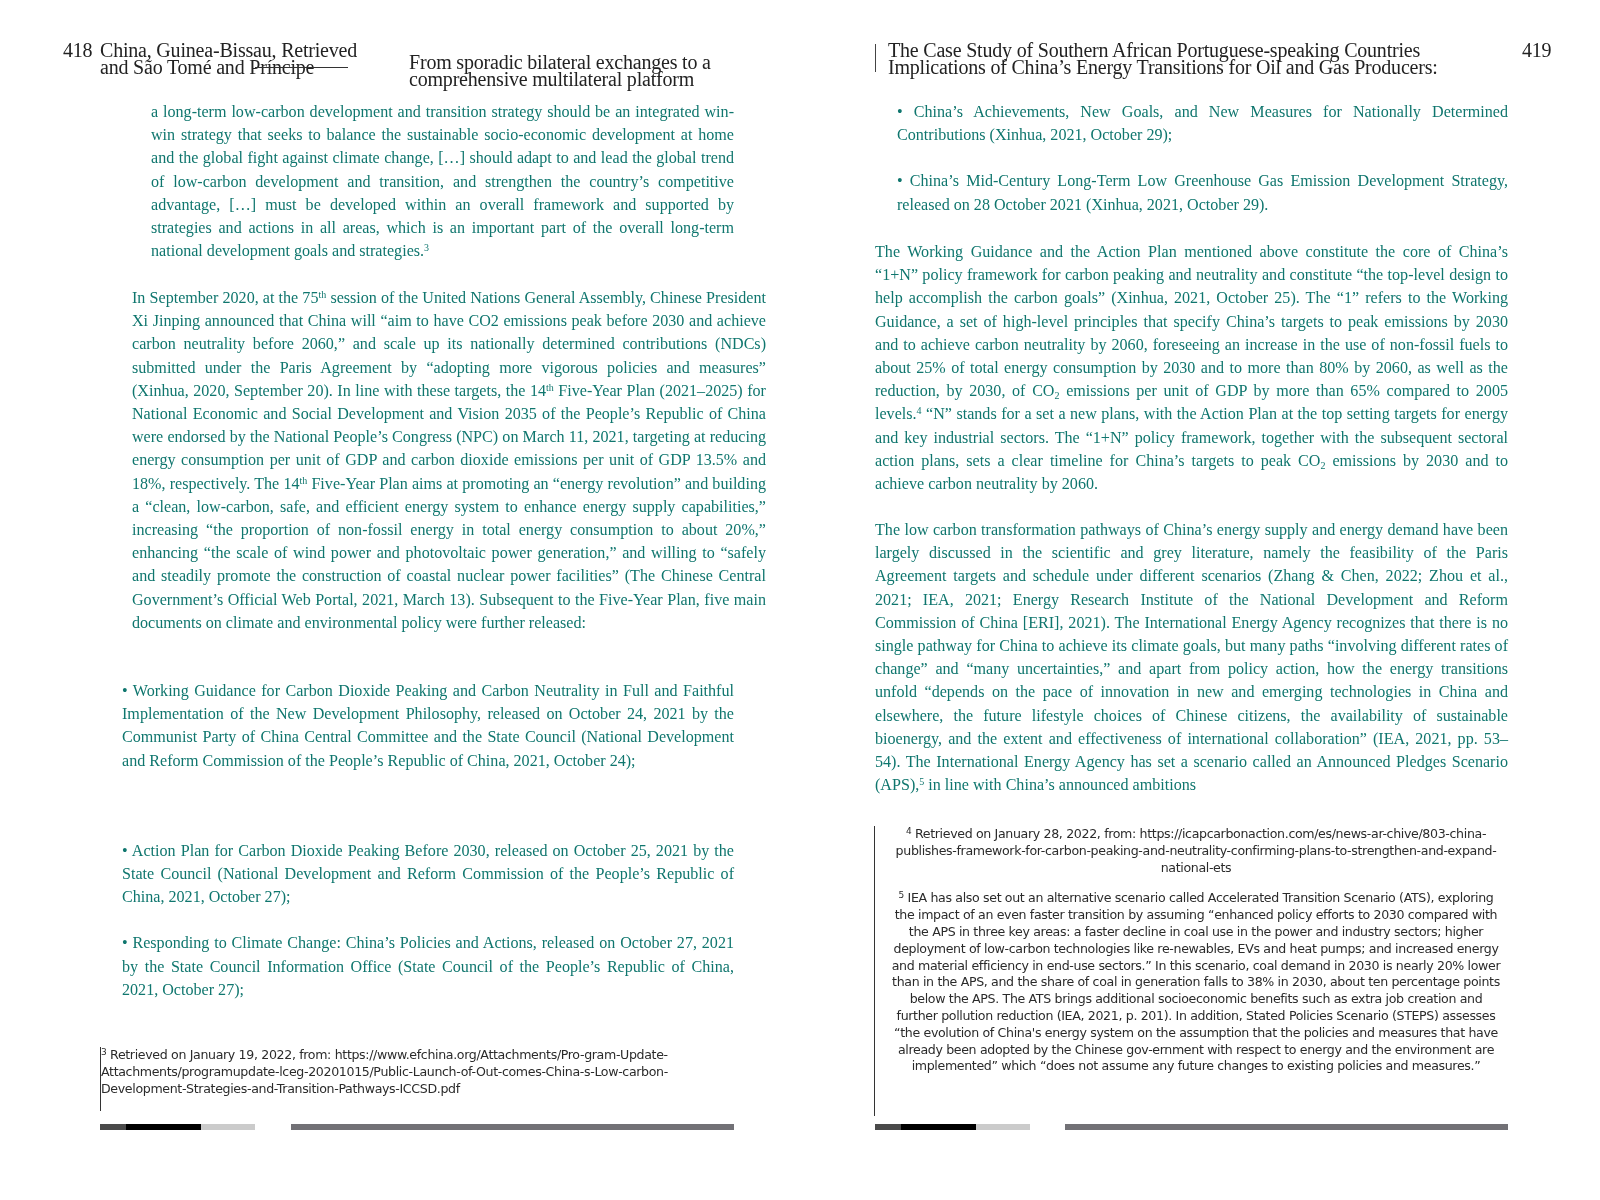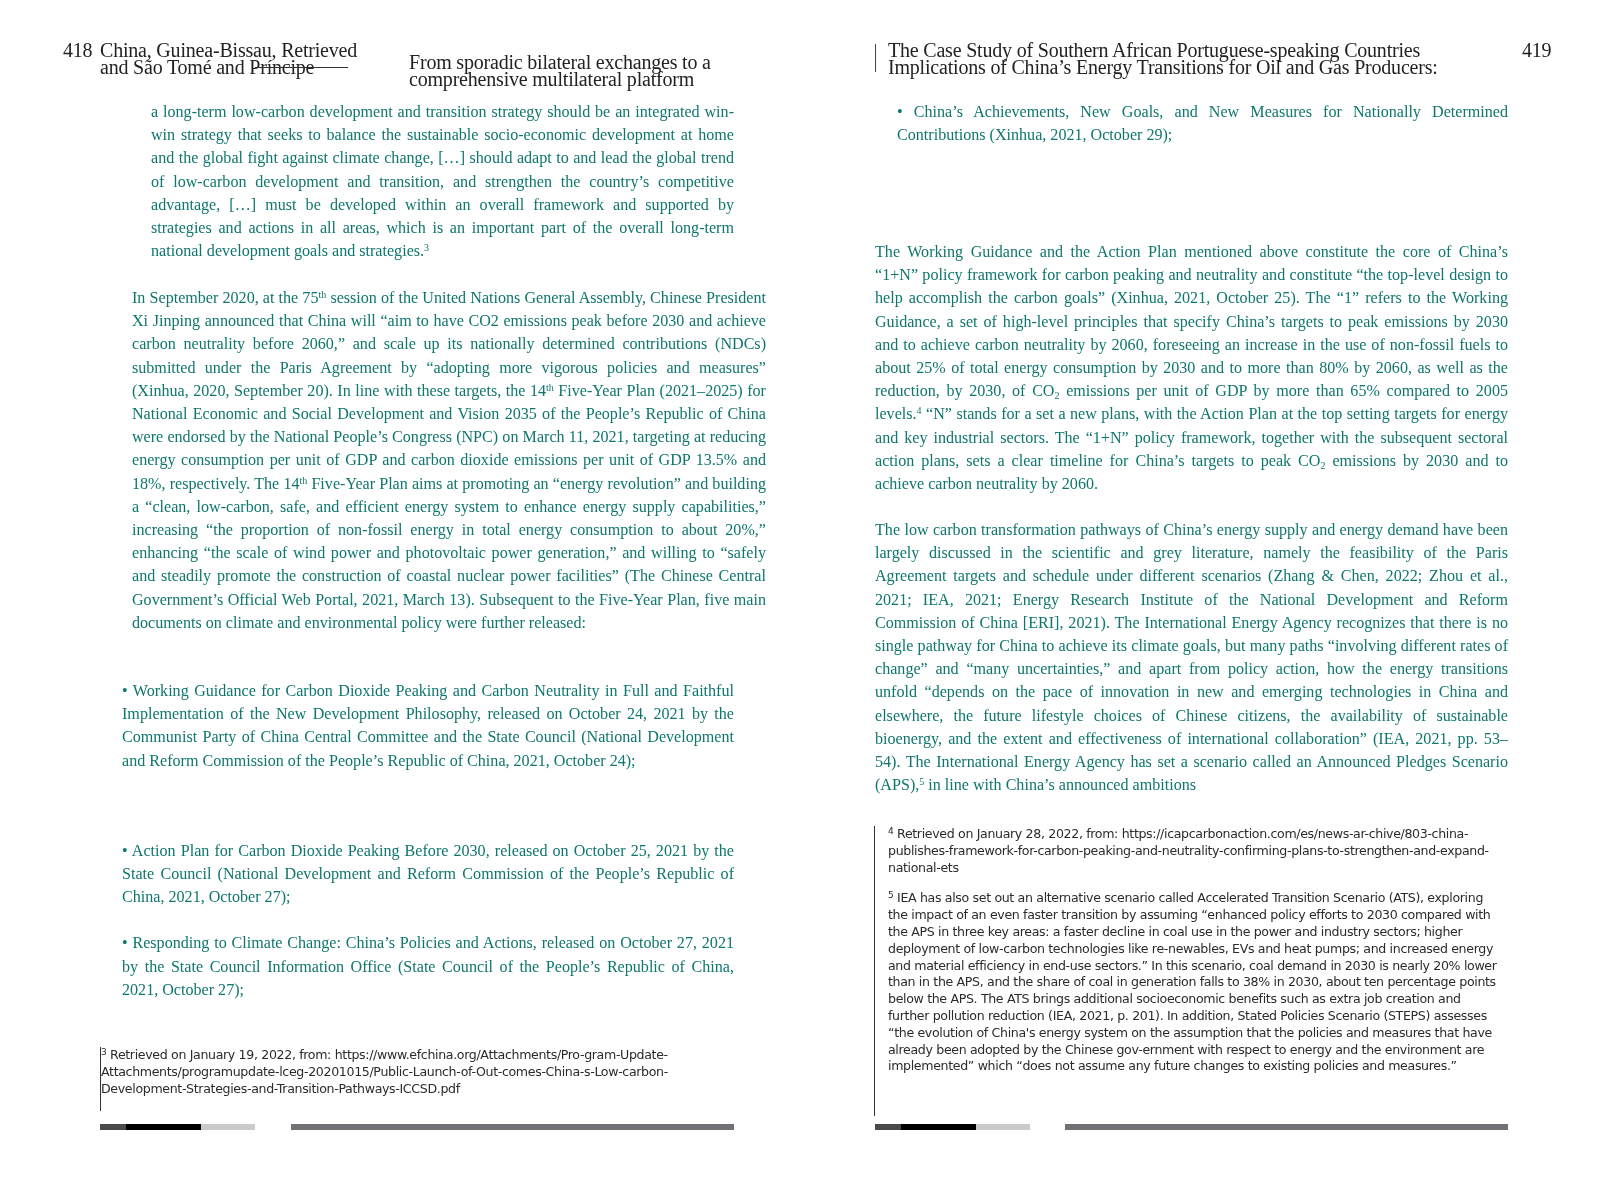--- a/index.html
+++ b/index.html
@@ -33,21 +33,21 @@
 
     .bullets-right { left: 875px; width: 633px; top: 100px; }
     .para2 { left: 875px; width: 633px; top: 240px; }
     .para3 { left: 875px; width: 633px; top: 518px; }
 
     
     .fn-wrap { position: absolute; border-left: 1.5px solid #333; }
     .fn { font-family: "DejaVu Sans", "Liberation Sans", sans-serif; font-size: 12.6px; line-height: 16.8px; color: #2b2b2b; letter-spacing: -0.35px; }
     .fn sup { font-size: 9px; line-height: 0; vertical-align: 0.5em; }
     .fn-left { left: 100px; top: 1047px; width: 640px; height: 64px; }
-    .fn-right { left: 874px; top: 826px; width: 630px; padding-left: 13px; height: 290px; }
+    .fn-right { left: 874px; top: 826px; width: 630px; padding-left: 13px; height: 290px; text-align: center; }
     .fn-gap { height: 14px; }
 
     
     .bar { position: absolute; height: 6px; top: 1124px; }
     .bar-dk { background: #4a4a4a; }
     .bar-bk { background: #000; }
     .bar-lt { background: #cbcbcb; }
     .bar-md { background: #727176; }
   </style>
 </head>
@@ -87,20 +87,21 @@
     <div class="rh-bar-right"></div>
     <div class="rh rh-title-right">
       <div>The Case Study of Southern African Portuguese-speaking Countries</div>
       <div>Implications of China’s Energy Transitions for Oil and Gas Producers:</div>
     </div>
     <div class="rh rh-num-right">419</div>
 
     <div class="text bullets-right">
       <div style="padding-left:22px;">• China’s Achievements, New Goals, and New Measures for Nationally Determined Contributions (Xinhua, 2021, October 29);</div>
       <div class="bullet-gap"></div>
+      <div style="padding-left:22px;">• China’s Mid-Century Long-Term Low Greenhouse Gas Emission Development Strategy, released on 28 October 2021 (Xinhua, 2021, October 29).</div>
     </div>
 
     <div class="text para2"><span>The Working Guidance and the Action Plan mentioned above constitute the core of China’s “1+N” policy framework for carbon peaking and neutrality and constitute “the top-level design to help accomplish the carbon goals” (Xinhua, 2021, October 25). The “1” refers to the Working Guidance, a set of high-level principles that specify China’s targets to peak emissions by 2030 and to achieve carbon neutrality by 2060, foreseeing an increase in the use of non-fossil fuels to about 25% of total energy consumption by 2030 and to more than 80% by 2060, as well as the reduction, by 2030, of CO</span><sub>2</sub><span> emissions per unit of GDP by more than 65% compared to 2005 levels.</span><sup>4</sup><span> “N” stands for a set a new plans, with the Action Plan at the top setting targets for energy and key industrial sectors. The “1+N” policy framework, together with the subsequent sectoral action plans, sets a clear timeline for China’s targets to peak CO</span><sub>2</sub><span> emissions by 2030 and to achieve carbon neutrality by 2060.</span></div>
 
     <div class="text para3"><span>The low carbon transformation pathways of China’s energy supply and energy demand have been largely discussed in the scientific and grey literature, namely the feasibility of the Paris Agreement targets and schedule under different scenarios (Zhang &amp; Chen, 2022; Zhou et al., 2021; IEA, 2021; Energy Research Institute of the National Development and Reform Commission of China [ERI], 2021). The International Energy Agency recognizes that there is no single pathway for China to achieve its climate goals, but many paths “involving different rates of change” and “many uncertainties,” and apart from policy action, how the energy transitions unfold “depends on the pace of innovation in new and emerging technologies in China and elsewhere, the future lifestyle choices of Chinese citizens, the availability of sustainable bioenergy, and the extent and effectiveness of international collaboration” (IEA, 2021, pp. 53–54). The International Energy Agency has set a scenario called an Announced Pledges Scenario (APS),</span><sup>5</sup><span> in line with China’s announced ambitions</span></div>
 
     <div class="fn-wrap fn-right">
       <div class="fn"><sup>4</sup><span> Retrieved on January 28, 2022, from: https://icapcarbonaction.com/es/news-ar-chive/803-china-publishes-framework-for-carbon-peaking-and-neutrality-confirming-plans-to-strengthen-and-expand-national-ets</span></div>
       <div class="fn-gap"></div>
       <div class="fn"><sup>5</sup><span> IEA has also set out an alternative scenario called Accelerated Transition Scenario (ATS), exploring the impact of an even faster transition by assuming “enhanced policy efforts to 2030 compared with the APS in three key areas: a faster decline in coal use in the power and industry sectors; higher deployment of low-carbon technologies like re-newables, EVs and heat pumps; and increased energy and material efficiency in end-use sectors.” In this scenario, coal demand in 2030 is nearly 20% lower than in the APS, and the share of coal in generation falls to 38% in 2030, about ten percentage points below the APS. The ATS brings additional socioeconomic benefits such as extra job creation and further pollution reduction (IEA, 2021, p. 201). In addition, Stated Policies Scenario (STEPS) assesses “the evolution of China's energy system on the assumption that the policies and measures that have already been adopted by the Chinese gov-ernment with respect to energy and the environment are implemented” which “does not assume any future changes to existing policies and measures.”</span></div>

